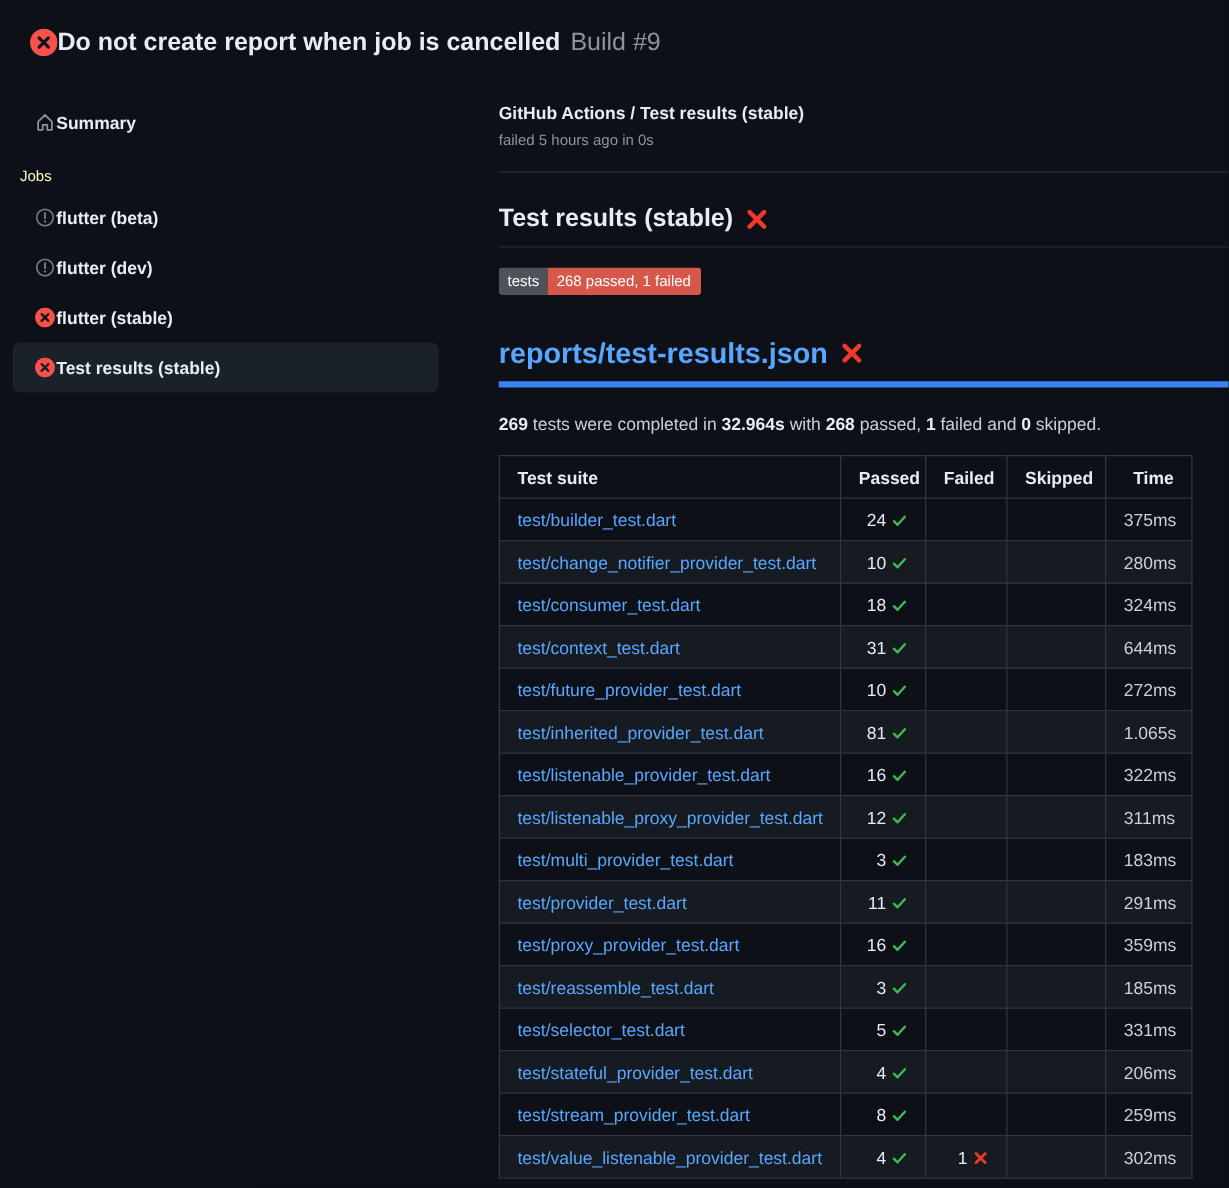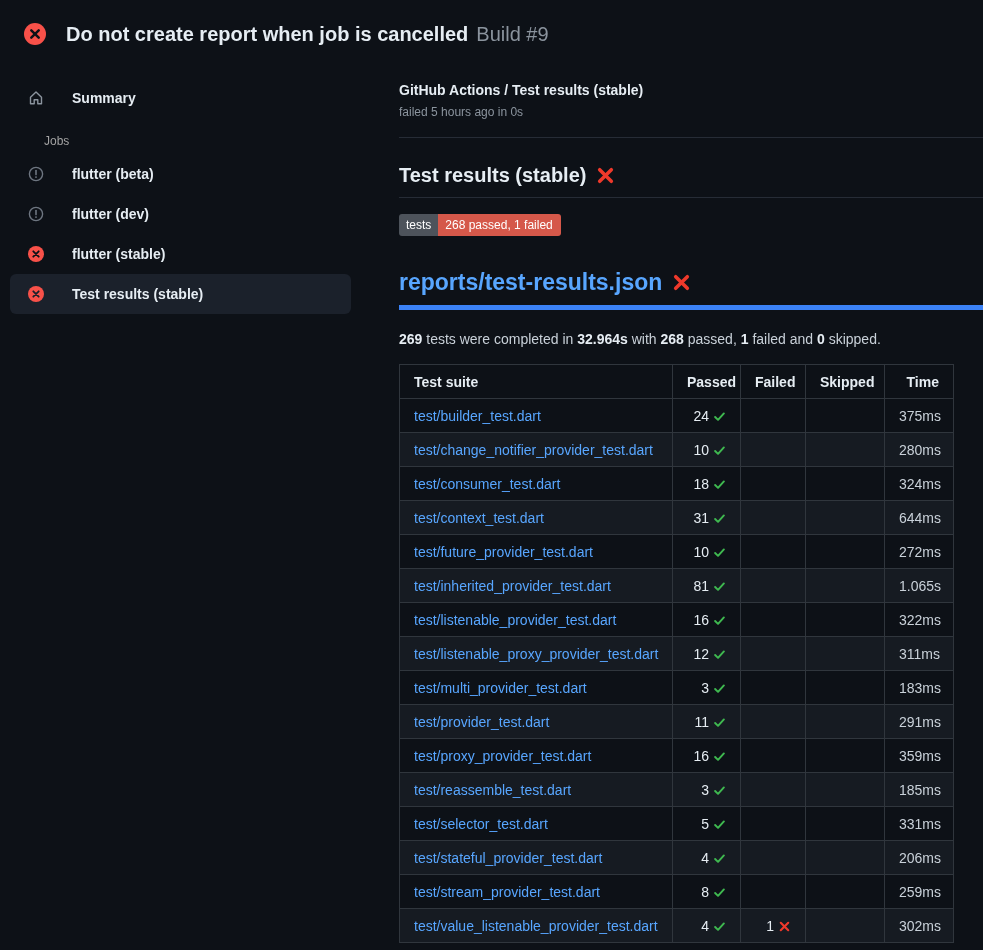--- a/index.html
+++ b/index.html
@@ -5,38 +5,38 @@
   * { margin:0; padding:0; box-sizing:border-box; }
   html,body { width:983px; height:950px; overflow:hidden; }
   body {
     background:#0d1117;
     color:#e6edf3;
     font-family:"Liberation Sans","DejaVu Sans",sans-serif;
     font-size:14px;
   }
 
   
-  .top-header { display:flex; align-items:center; gap:20px; padding:16px 24px 0 24px; height:52px; }
+  .top-header { display:flex; align-items:center; gap:0; padding:16px 24px 0 24px; height:52px; }
   .top-header .status-ic { width:22px; height:22px; flex:0 0 auto; }
   .top-title { font-size:20px; font-weight:700; color:#e6edf3; white-space:nowrap; }
   .top-build { font-size:20px; font-weight:400; color:#8b949e; margin-left:8px; }
 
   
   .layout { display:flex; align-items:flex-start; }
   .sidebar { width:380px; flex:0 0 auto; padding-top:24px; }
   .side-item {
-    display:flex; align-items:center; gap:28px;
+    display:flex; align-items:center; gap:1px;
     height:40px; margin:0 29px 0 10px; padding-left:18px;
     border-radius:6px; cursor:pointer;
     font-weight:600; color:#e6edf3; font-size:14px;
   }
   .side-item .ic16 { width:16px; height:16px; flex:0 0 auto; }
   .side-item.selected { background:#1b212b; }
   .side-item.summary { margin-top:2px; margin-bottom:8px; }
-  .side-heading { color:#a3a3a3; font-size:12px; padding-left:44px; margin:16px 0 6px 0; }
+  .side-heading { color:#fef9c3; font-size:12px; padding-left:16px; margin:16px 0 6px 0; }
 
   .main { flex:1 1 auto; padding-left:19px; padding-top:30px; min-width:0; }
 
   .crumb { font-size:14px; font-weight:700; color:#e6edf3; }
   .run-meta { font-size:12px; color:#8b949e; margin-top:7px; }
   .rule { border:none; border-top:1px solid #262c36; margin-top:18px; }
 
   h2.check-title {
     margin-top:26px; font-size:20px; font-weight:700; color:#e6edf3;
     padding-bottom:10px; border-bottom:1px solid #262c36;

